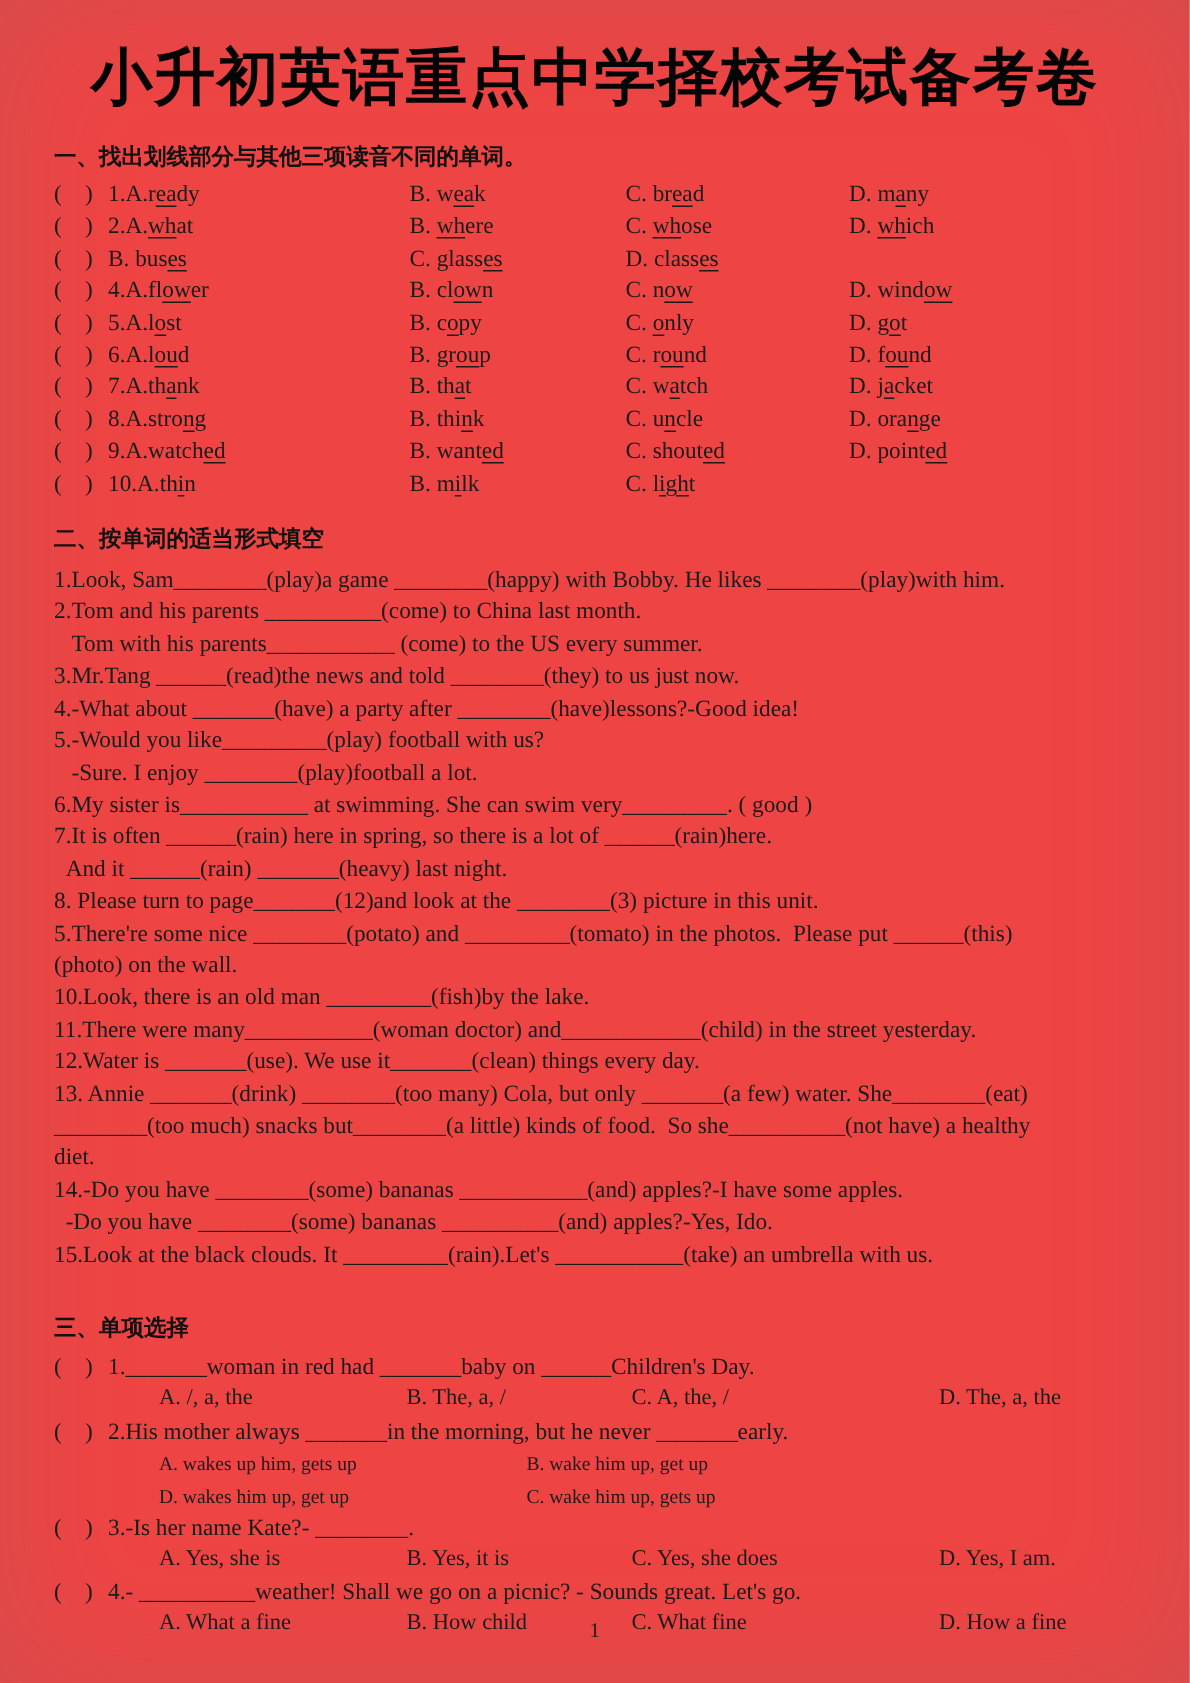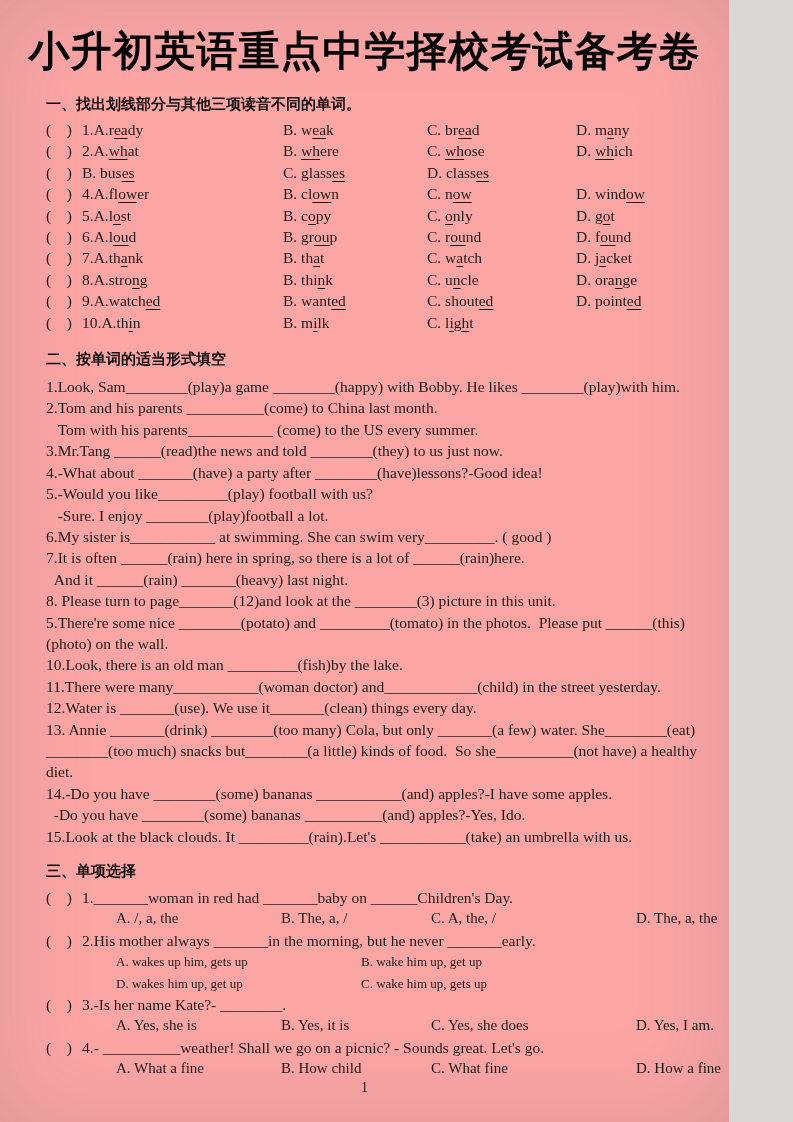--- a/index.html
+++ b/index.html
@@ -4,48 +4,48 @@
 <style>
   html,body{margin:0;padding:0;}
   body{
     width:793px;height:1122px;
     background:#d9d8d4;
     font-family:"Liberation Serif","DejaVu Serif",serif;
     color:#1b1b1b;
   }
   .page{
     position:relative;
-    width:729px;height:1122px;
-    background:#fca5a5;
+    width:793px;height:1122px;
+    background:#ef4444;
     box-shadow:inset 0 0 90px rgba(110,110,104,.22);
     overflow:hidden;
     box-sizing:border-box;
   }
   .title{
     margin:0;
     padding-top:24px;
     text-align:center;
     font-family:"Liberation Sans","DejaVu Sans",sans-serif;
     font-weight:800;
     font-size:41px;
     letter-spacing:1px;
     color:#050505;
   }
   .content{
-    padding:0 30px 0 46px;
+    padding:0 30px 0 36px;
   }
   .sec-head{
     font-family:"Liberation Sans","DejaVu Sans",sans-serif;
     font-weight:700;
     font-size:15px;
     color:#111;
   }
   .h1x{margin-top:16px;margin-bottom:5px;}
   .h2x{margin-top:17px;margin-bottom:7px;}
-  .h3x{margin-top:15px;margin-bottom:6px;}
+  .h3x{margin-top:29px;margin-bottom:6px;}
   
   .s1row{
     display:grid;
     grid-template-columns:36px 201px 144px 149px auto;
     font-size:15.5px;
     line-height:21.4px;
     white-space:nowrap;
   }
   .bracket{white-space:pre;}
   .ul{text-decoration:underline;text-underline-offset:3px;}

